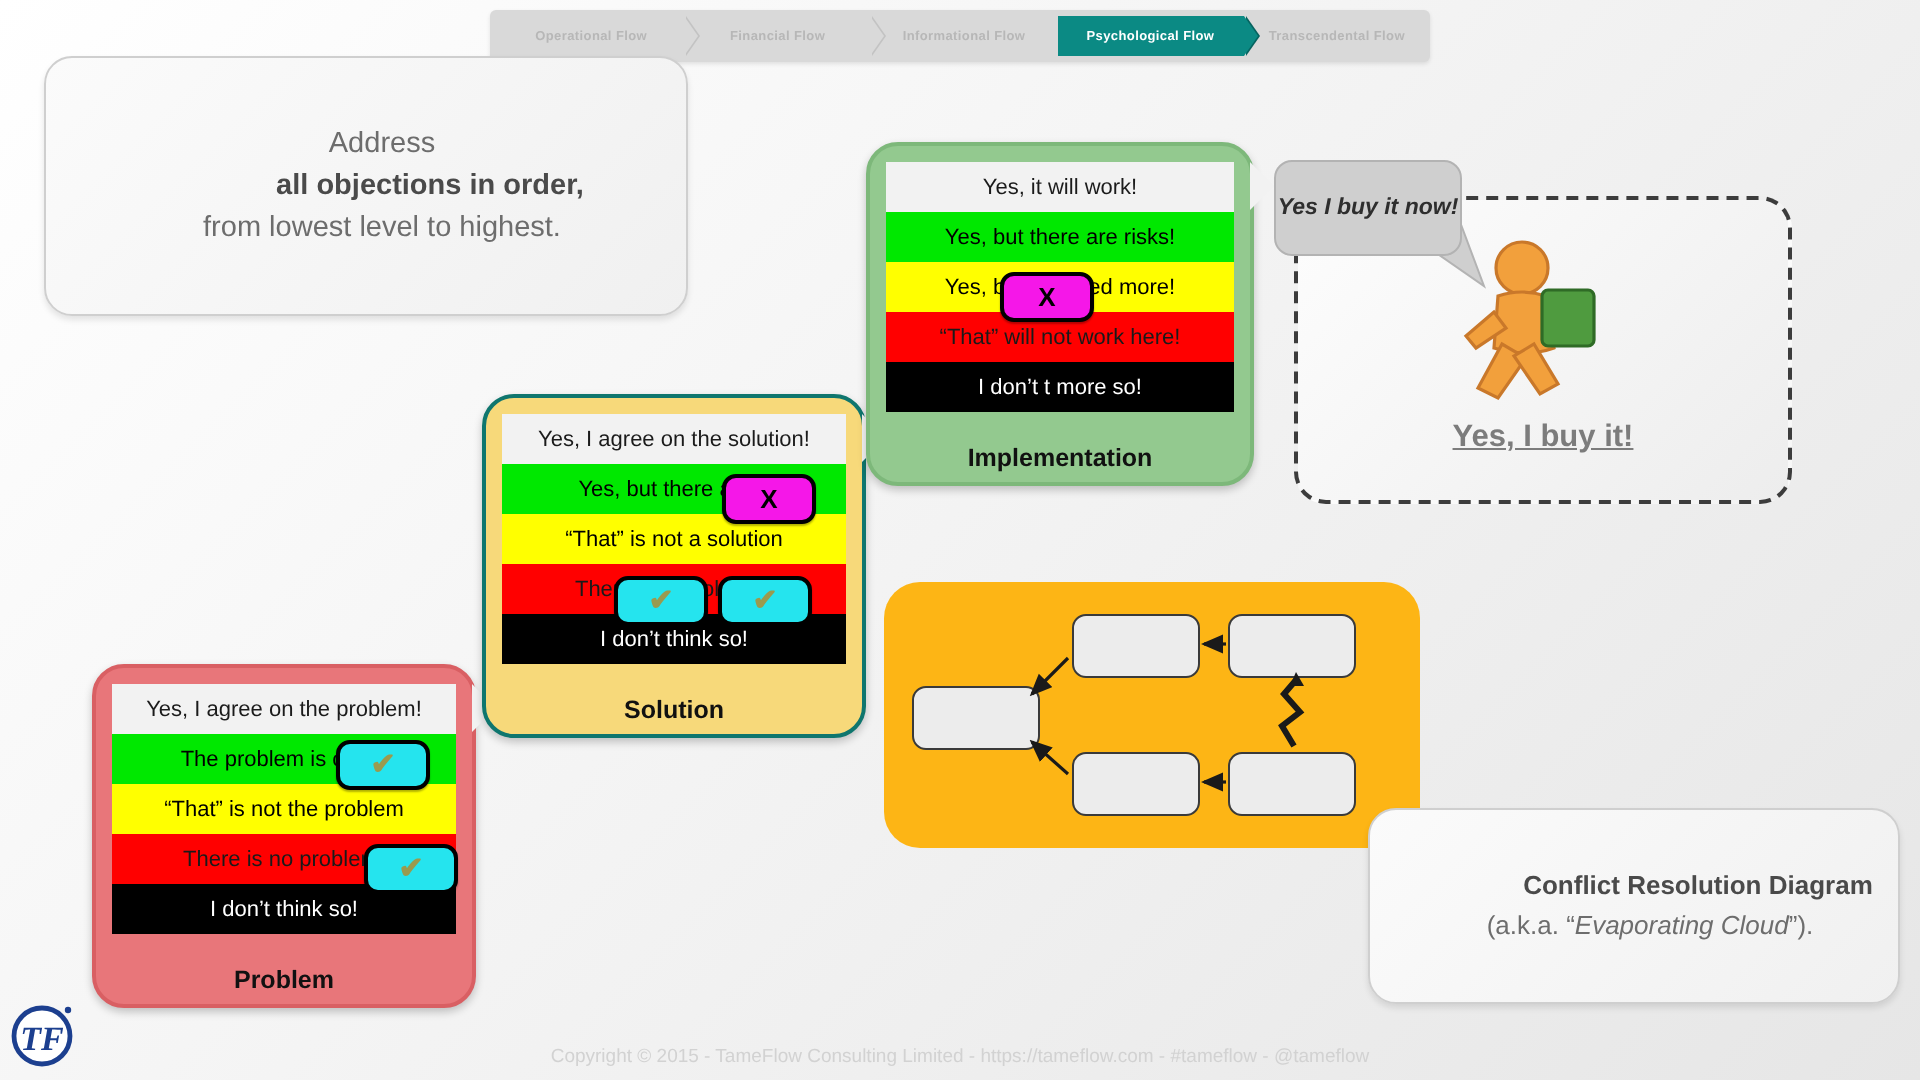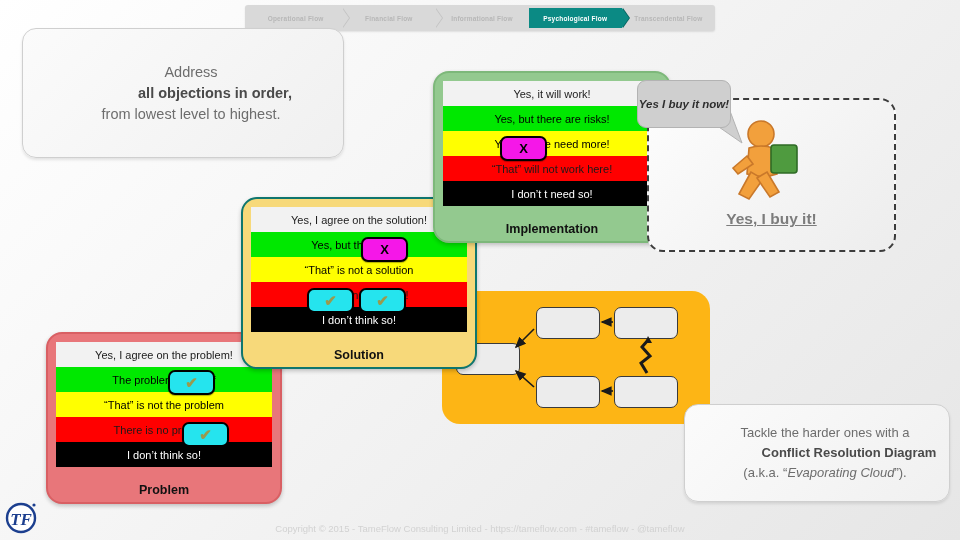--- a/index.html
+++ b/index.html
@@ -35,21 +35,21 @@
     box-shadow:0 2px 3px rgba(0,0,0,.10);
     display:flex;flex-direction:column;align-items:center;justify-content:center;
     color:#6d6d6d;text-align:center;padding-left:16px;}
   #intro-callout{left:22px;top:28px;width:304px;height:128px;font-size:14.5px;line-height:21px;}
   #crd-callout{left:684px;top:404px;width:248px;height:96px;font-size:13px;line-height:20px;}
   .callout b{color:#4a4a4a;margin-left:48px;}
   .callout i{font-style:italic;text-align:right;}
 
   
   .stack{position:absolute;border-radius:16px;
-    box-shadow:0 2px 4px rgba(0,0,0,.22);padding-left:44px;}
+    box-shadow:0 2px 4px rgba(0,0,0,.22);}
   .stack .rows{position:absolute;left:8px;top:8px;right:8px;}
   .row{height:25px;display:flex;align-items:center;justify-content:center;
     font-size:11px;position:relative;white-space:nowrap;}
   .row.r0{background:#f2f2f2;color:#1b1b1b;}
   .row.r1{background:#00e800;color:#000000;}
   .row.r2{background:#ffff00;color:#000000;}
   .row.r3{background:#ff0000;color:#1a1a1a;}
   .row.r4{background:#000000;color:#ffffff;}
   .stack .tip{position:absolute;top:8px;width:0;height:0;
     border-top:12.5px solid transparent;border-bottom:12.5px solid transparent;}
@@ -191,21 +191,21 @@
       </div>
     <div class="caption">Solution</div>
   </div>
 
   <div class="stack" id="stack-implementation">
     <div class="rows">
       <div class="row r0">Yes, it will work!</div>
       <div class="row r1">Yes, but there are risks!</div>
       <div class="row r2">Yes, but we need more!</div>
       <div class="row r3">“That” will not work here!</div>
-      <div class="row r4">I don’t t need so!</div>
+      <div class="row r4">I don’t t more so!</div>
     </div>
     <div class="tip"></div>
     <div class="badge no" style="left:65px;top:63px;">
         <span>X</span>
       </div>
     <div class="caption">Implementation</div>
   </div>
 
   <div id="customer-panel">
     <svg width="110" height="100" style="position:absolute;left:62px;top:12px;">
@@ -217,21 +217,20 @@
       <path d="M36,44 L22,56 l5,6 l15,-10 z" fill="#f2a03c" stroke="#c9782a" stroke-width="1.6"></path>
     </svg>
     <div id="customer-label">Yes, I buy it!</div>
   </div>
   <svg style="position:absolute;left:690px;top:105px;width:70px;height:45px;">
     <polygon points="0,2 52,38 40,6" fill="#cfcfcf" stroke="#b3b3b3" stroke-width="1"></polygon>
   </svg>
   <div id="speech-bubble">Yes I buy it now!</div>
 
   <div class="callout" id="crd-callout">
-    <div>Tackle the harder ones with a</div>
     <div><b>Conflict Resolution Diagram</b></div>
     <div>
       <span>(a.k.a. “</span><i>Evaporating Cloud</i><span>”).</span>
     </div>
   </div>
 
   <div id="footer">Copyright © 2015 - TameFlow Consulting Limited - https://tameflow.com - #tameflow - @tameflow</div>
   <svg id="logo" viewBox="0 0 34 34">
     <circle cx="16" cy="18" r="14" fill="#ffffff" stroke="#1c3f8f" stroke-width="2.4"></circle>
     <text x="16" y="25" text-anchor="middle" font-family="Liberation Serif, serif" font-size="17" font-style="italic" font-weight="bold" fill="#1c3f8f">TF</text>

